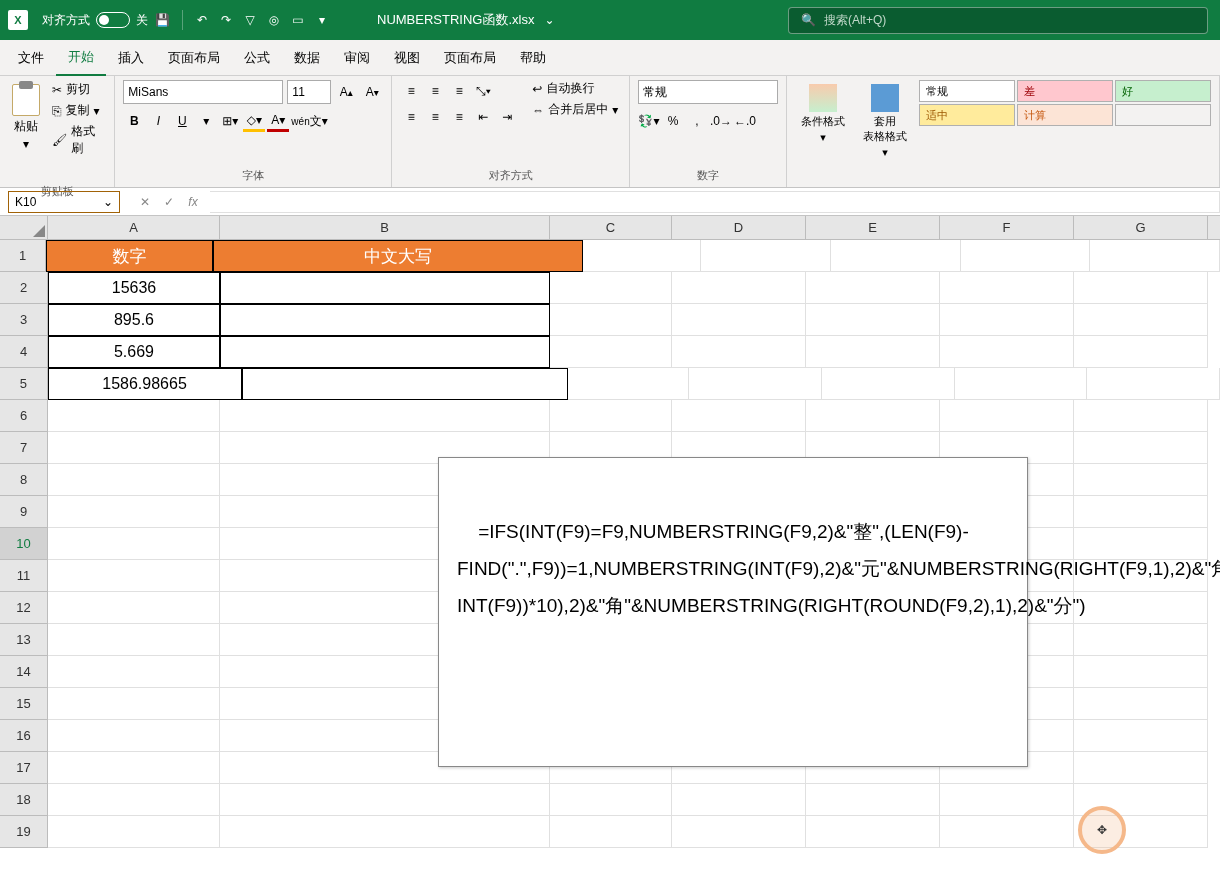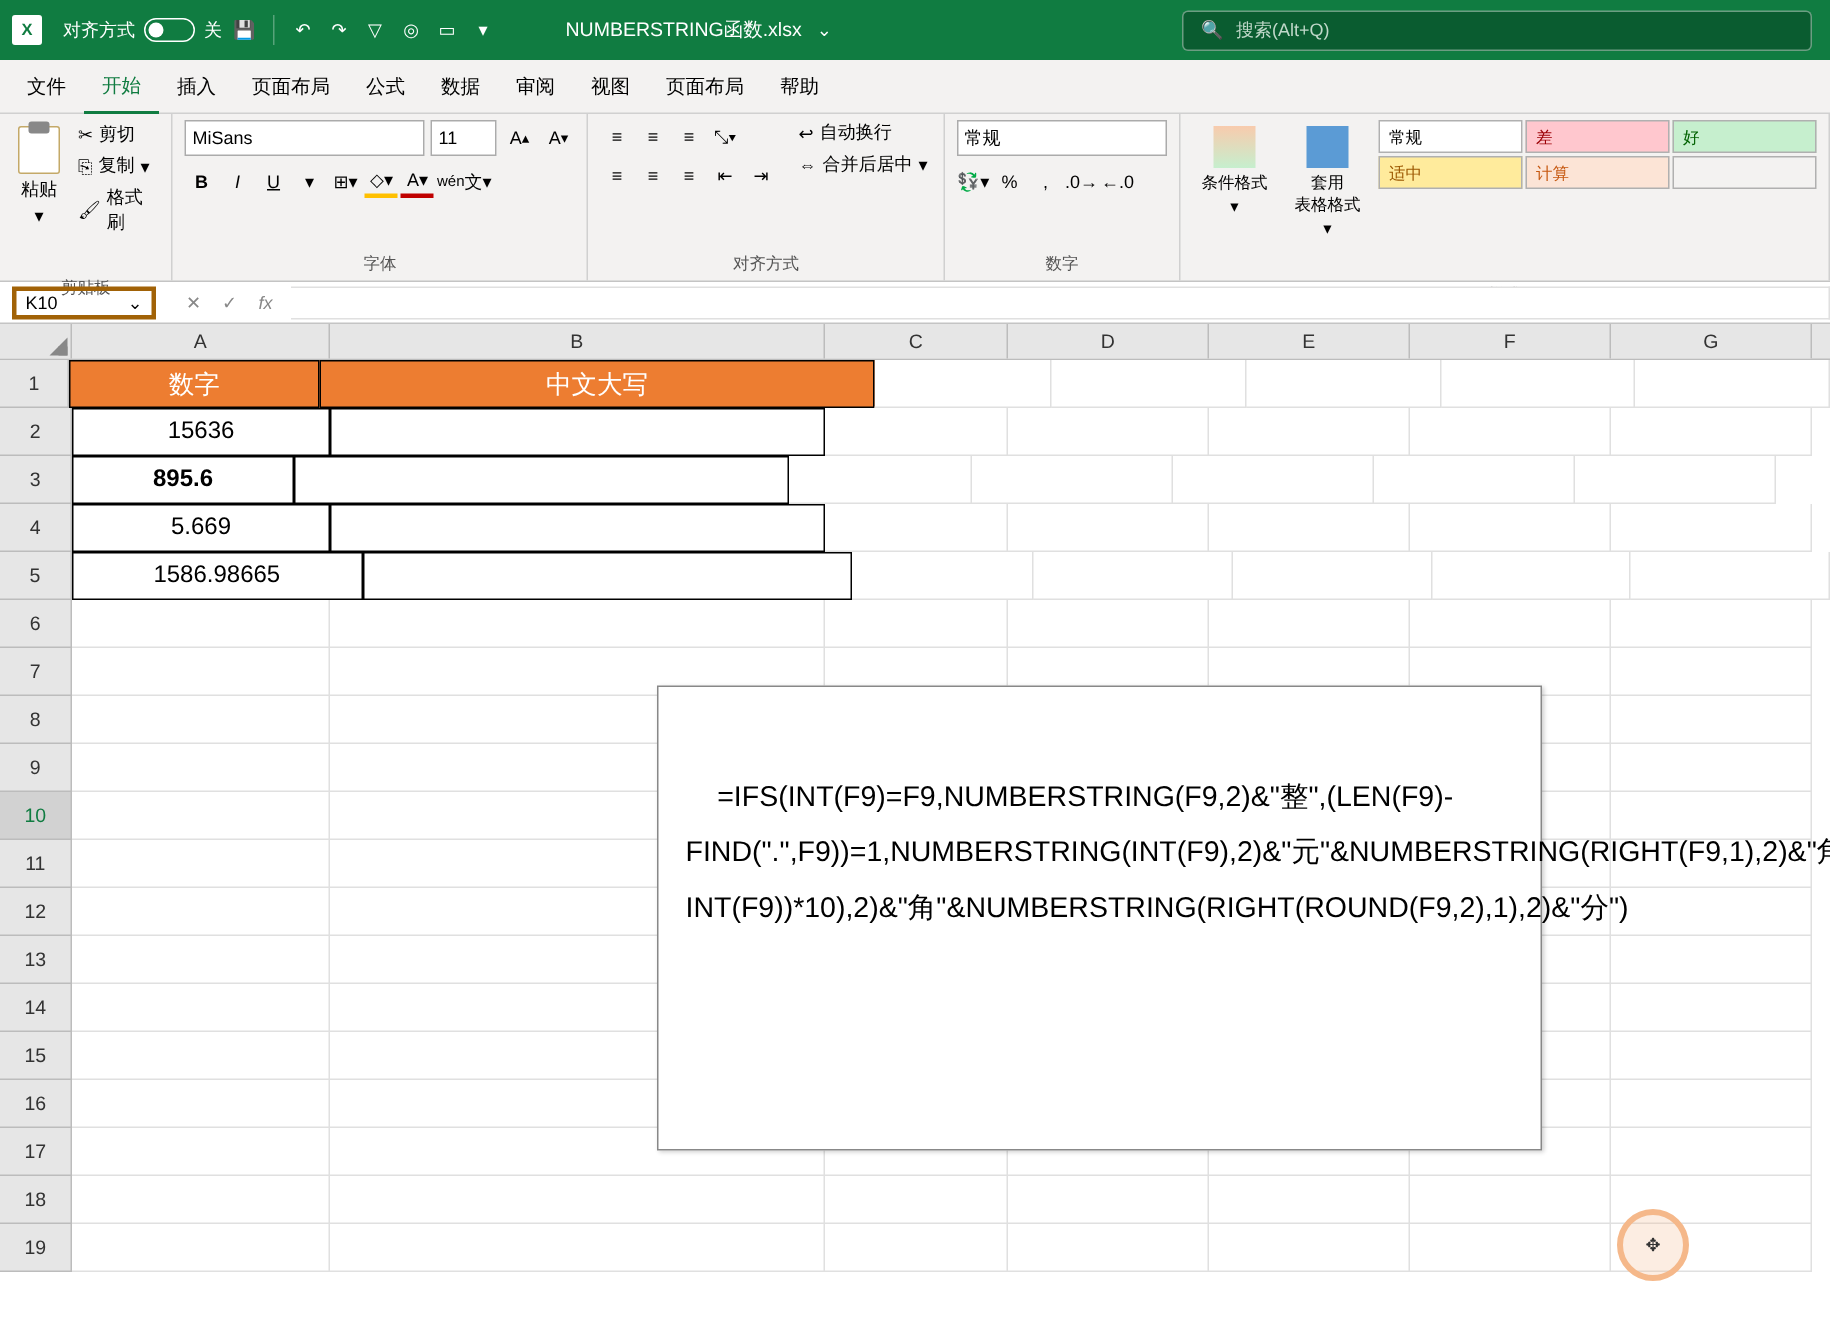--- a/index.html
+++ b/index.html
@@ -45,21 +45,21 @@
 .big-btn { display: flex; flex-direction: column; align-items: center; gap: 2px; padding: 4px; font-size: 11px; text-align: center; width: 56px; }
 .style-box { border: 1px solid #b0b0b0; width: 96px; height: 22px; font-size: 11px; display: flex; align-items: center; padding: 0 6px; }
 .style-normal { background: #fff; }
 .style-bad { background: #ffc7ce; color: #9c0006; }
 .style-ok { background: #ffeb9c; color: #9c5700; }
 .style-calc { background: #fce4d6; color: #c65911; }
 .style-good { background: #c6efce; color: #006100; }
 
 
 .formula-bar { height: 28px; display: flex; align-items: center; border-bottom: 1px solid #c4c4c4; background: #fff; }
-.name-box { width: 96px; height: 22px; border: 3px solid #a16207; margin: 0 8px; padding: 0 6px; font-size: 12px; display: flex; align-items: center; justify-content: space-between; }
+.name-box { width: 112px; height: 22px; border: 1px solid #a16207; margin: 0 8px; padding: 0 6px; font-size: 12px; display: flex; align-items: center; justify-content: space-between; }
 .fx-btns { display: flex; align-items: center; gap: 2px; padding: 0 6px; color: #888; }
 .formula-input { flex: 1; height: 22px; border: 1px solid #e0e0e0; border-left: none; padding: 0 6px; font-size: 12px; }
 
 
 .grid-wrap { position: relative; background: #fff; }
 .col-headers { display: flex; height: 24px; background: #e6e6e6; border-bottom: 1px solid #bcbcbc; }
 .corner { width: 48px; border-right: 1px solid #bcbcbc; background: #e6e6e6; position: relative; }
 .corner::after { content: ""; position: absolute; right: 2px; bottom: 2px; border: 6px solid transparent; border-right-color: #888; border-bottom-color: #888; }
 .col-h { border-right: 1px solid #bcbcbc; display: flex; align-items: center; justify-content: center; font-size: 13px; color: #333; background: #e6e6e6; }
 .row { display: flex; height: 32px; }
@@ -280,21 +280,21 @@
         <div class="cell bordered" style="width: 172px;">15636</div>
         <div class="cell bordered-empty" style="width: 330px;"></div>
         <div class="cell" style="width: 122px;"></div>
         <div class="cell" style="width: 134px;"></div>
         <div class="cell" style="width: 134px;"></div>
         <div class="cell" style="width: 134px;"></div>
         <div class="cell" style="width: 134px;"></div>
       </div>
       <div class="row">
         <div class="row-h">3</div>
-        <div class="cell bordered" style="width: 148px; font-weight: bold;">895.6</div>
+        <div class="cell bordered" style="width: 172px;">895.6</div>
         <div class="cell bordered-empty" style="width: 330px;"></div>
         <div class="cell" style="width: 122px;"></div>
         <div class="cell" style="width: 134px;"></div>
         <div class="cell" style="width: 134px;"></div>
         <div class="cell" style="width: 134px;"></div>
         <div class="cell" style="width: 134px;"></div>
       </div>
       <div class="row">
         <div class="row-h">4</div>
         <div class="cell bordered" style="width: 172px;">5.669</div>

